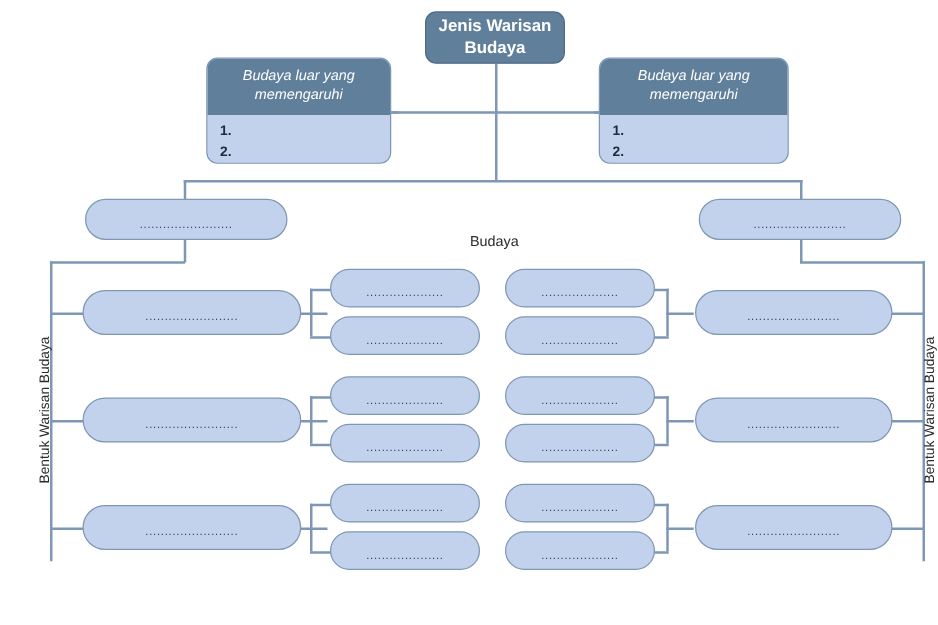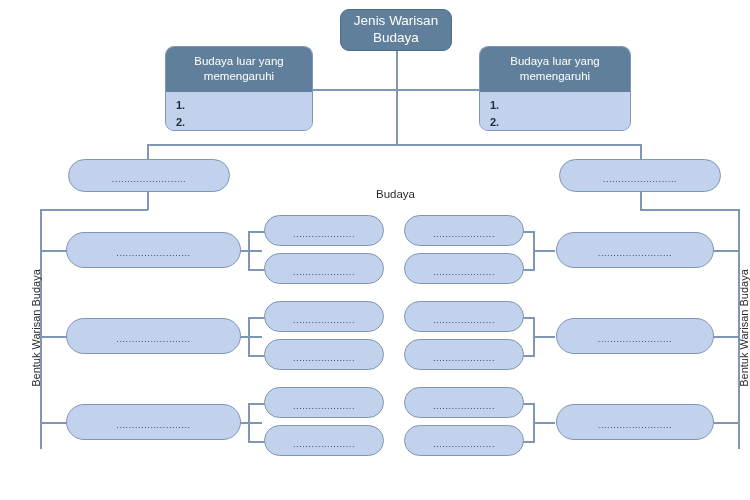--- a/index.html
+++ b/index.html
@@ -18,21 +18,21 @@
   .layer-lines{position:absolute;inset:0;z-index:1;}
   .layer-boxes{position:absolute;inset:0;z-index:2;}
 
   
   .title-card{
     position:absolute;
     background:#5f7f9b;
     border:1px solid #4d6b86;
     border-radius:9px;
     color:#ffffff;
-    font-weight:normal;
+    font-weight:bold;
     font-size:13.5px;
     line-height:1.25;
     display:flex;align-items:center;justify-content:flex-start;
     text-align:center;
     box-sizing:border-box;
     padding:4px 6px;
   }
 
   
   .inf-card{
@@ -44,20 +44,21 @@
     background:#c3d2ec;
   }
   .inf-head{
     background:#5f7f9b;
     color:#ffffff;
     font-size:11.5px;
     line-height:1.3;
     text-align:center;
     padding:7px 10px 8px;
     box-sizing:border-box;
+    font-style:italic;
   }
   .inf-body{
     background:#c3d2ec;
     padding:5px 0 6px 10px;
     box-sizing:border-box;
   }
   .inf-item{
     color:#1d2b3a;
     font-size:11px;
     font-weight:bold;

